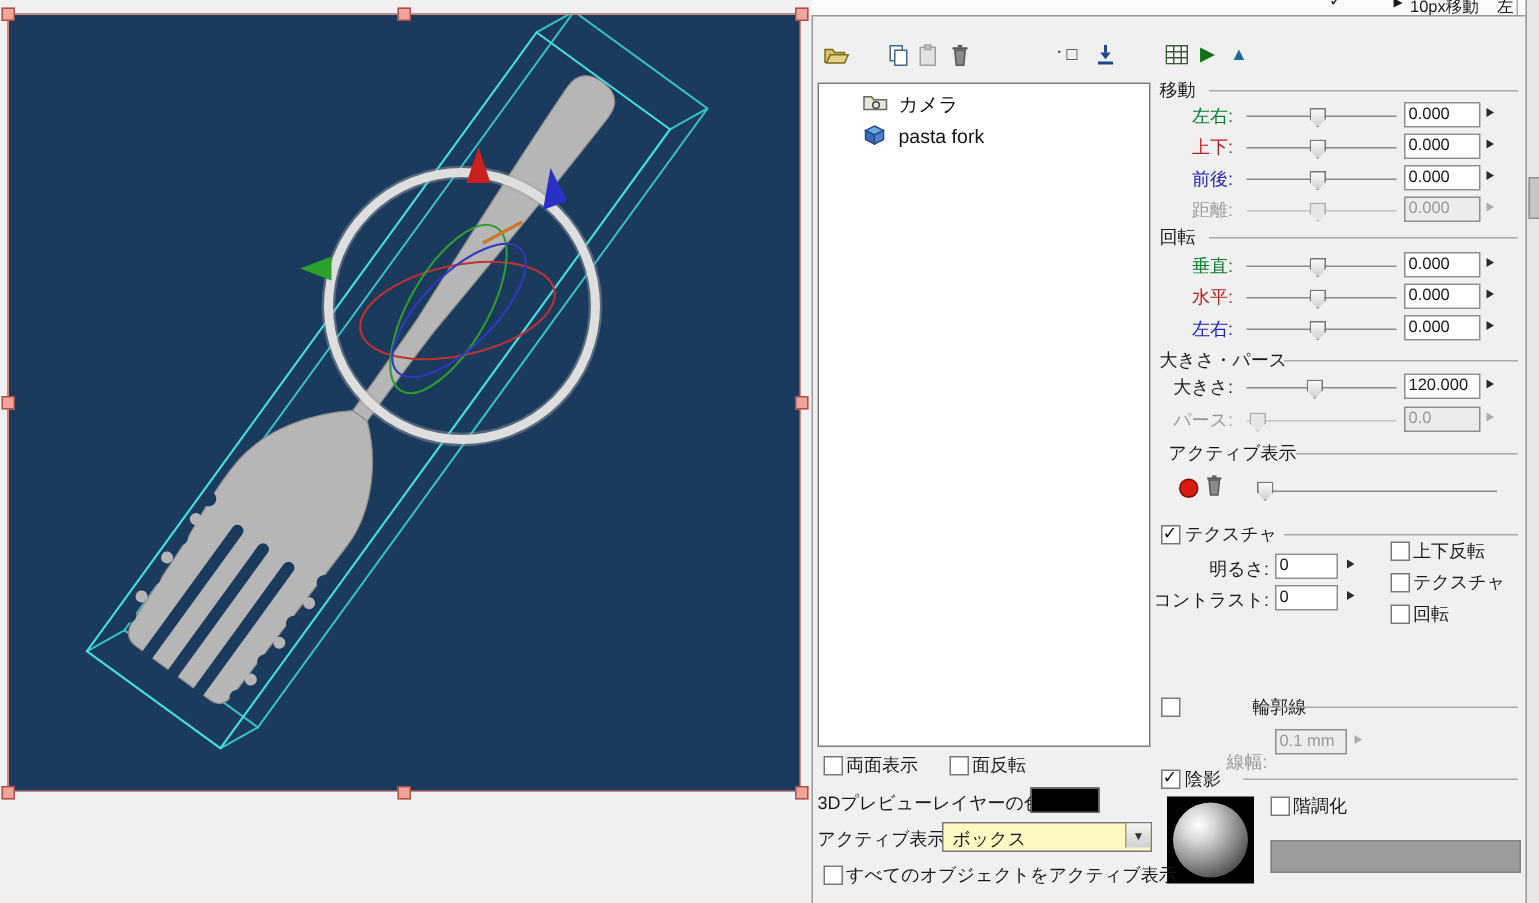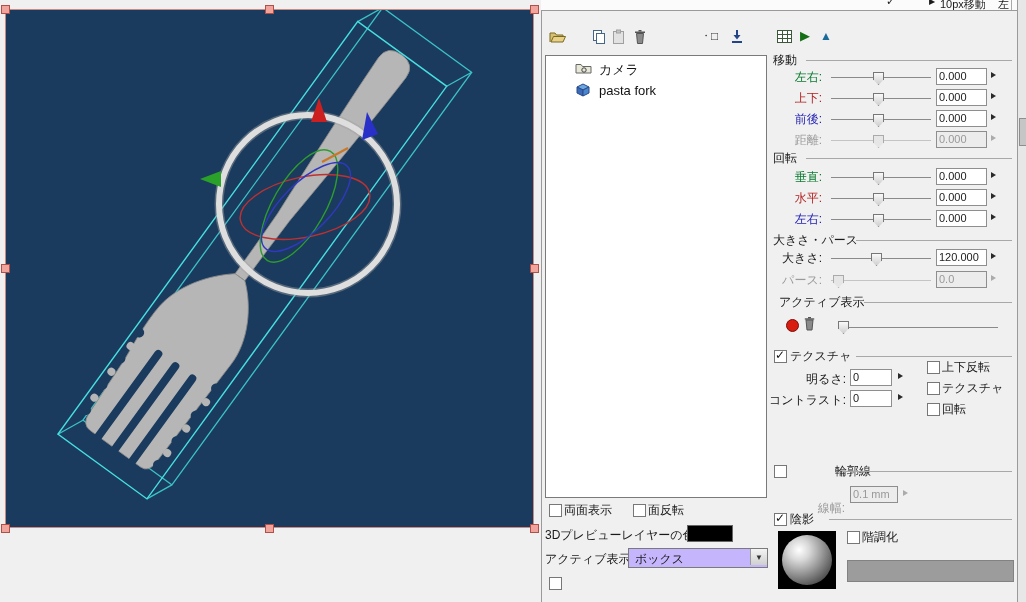--- a/index.html
+++ b/index.html
@@ -36,21 +36,21 @@
   .sp{position:absolute;width:0;height:0;border-left:5px solid #2a2a2a;border-top:3.5px solid transparent;border-bottom:3.5px solid transparent}
   .sp.off{border-left-color:#ababab}
   .cb{position:absolute;width:11px;height:11px;background:#fff;border:1px solid #777}
   .cb .ck{position:absolute;left:0px;top:-3px;font-size:12px;font-weight:bold;color:#111}
   #recbtn{position:absolute;left:786px;top:319px;width:11px;height:11px;border-radius:50%;background:#d81c10;border:1px solid #7a0f08}
   #sphere{position:absolute;left:778px;top:531px;width:58px;height:58px;background:#000}
   #sphere .ball{position:absolute;left:4px;top:4px;width:50px;height:50px;border-radius:50%;
       background:radial-gradient(circle at 34% 30%,#ffffff 0%,#d8d8d8 22%,#9a9a9a 48%,#505050 78%,#1c1c1c 100%)}
   #graybar{position:absolute;left:847px;top:560px;width:165px;height:20px;background:#9c9c9c;border:1px solid #828282}
   #swatch{position:absolute;left:687px;top:525px;width:44px;height:15px;background:#000;border:1px solid #666}
-  #dropdown{position:absolute;left:628px;top:548px;width:138px;height:18px;background:#c4b5fd;border:1px solid #7a7a7a}
+  #dropdown{position:absolute;left:628px;top:548px;width:138px;height:18px;background:#fef9c3;border:1px solid #7a7a7a}
   #dropdown .val{position:absolute;left:6px;top:2px;font-size:12px}
   #dropdown .btn{position:absolute;right:0;top:0;width:16px;height:16px;background:linear-gradient(#f4f4f4,#cfcfcf);
       border-left:1px solid #9a9a9a;display:flex;align-items:center;justify-content:center;font-size:8px;color:#333}
   #scrollstrip{position:absolute;left:1017px;top:0;width:9px;height:602px;background:#e7e7e7;border-left:1px solid #9a9a9a}
   #scrollthumb{position:absolute;left:1px;top:118px;width:6px;height:26px;background:#c6c6c6;border:1px solid #8e8e8e}
 </style>
 </head>
 <body>
 
 <div id="screen">
@@ -323,18 +323,19 @@
   <div class="lb" style="left:545px;top:527px">3Dプレビューレイヤーの色:</div>
   <div id="swatch"></div>
 
   <div class="lb" style="left:545px;top:551px">アクティブ表示:</div>
   <div id="dropdown">
     <span class="val">ボックス</span>
     <span class="btn">▼</span>
   </div>
 
   <div class="cb" style="left:549px;top:577px"></div>
+  <div class="lb" style="left:564px;top:575px">すべてのオブジェクトをアクティブ表示</div>
 
   <div id="scrollstrip">
     <div id="scrollthumb"></div>
   </div>
 
 </div>
 
 </body></html>

